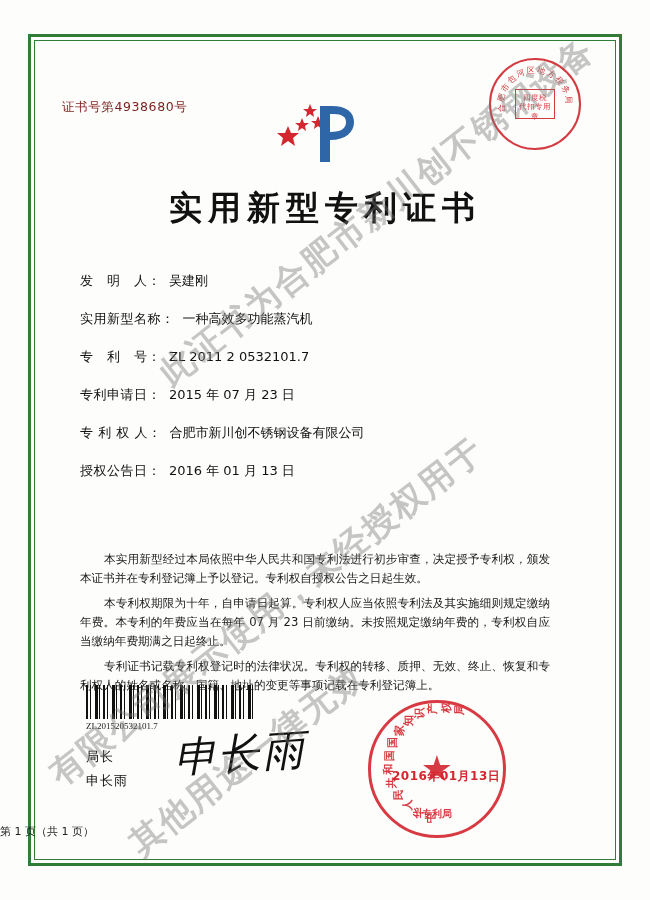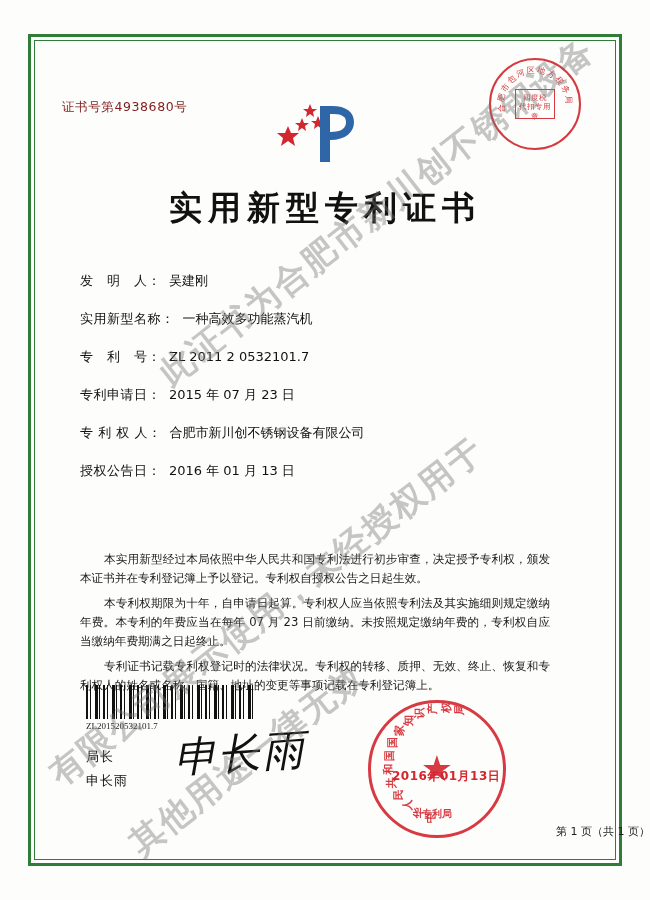--- a/index.html
+++ b/index.html
@@ -253,21 +253,21 @@
     letter-spacing: 2px;
     transform: rotate(-4deg);
   }
 
   
   .footer {
     position: absolute;
     left: 0;
     top: 824px;
     width: 650px;
-    text-align: right;
+    text-align: left;
     font-size: 11px;
     color: #222;
   }
 
   
   .watermark {
     position: absolute;
     color: rgba(120,120,120,0.42);
     font-family: "DejaVu Sans", "Liberation Sans", sans-serif;
     font-weight: bold;

